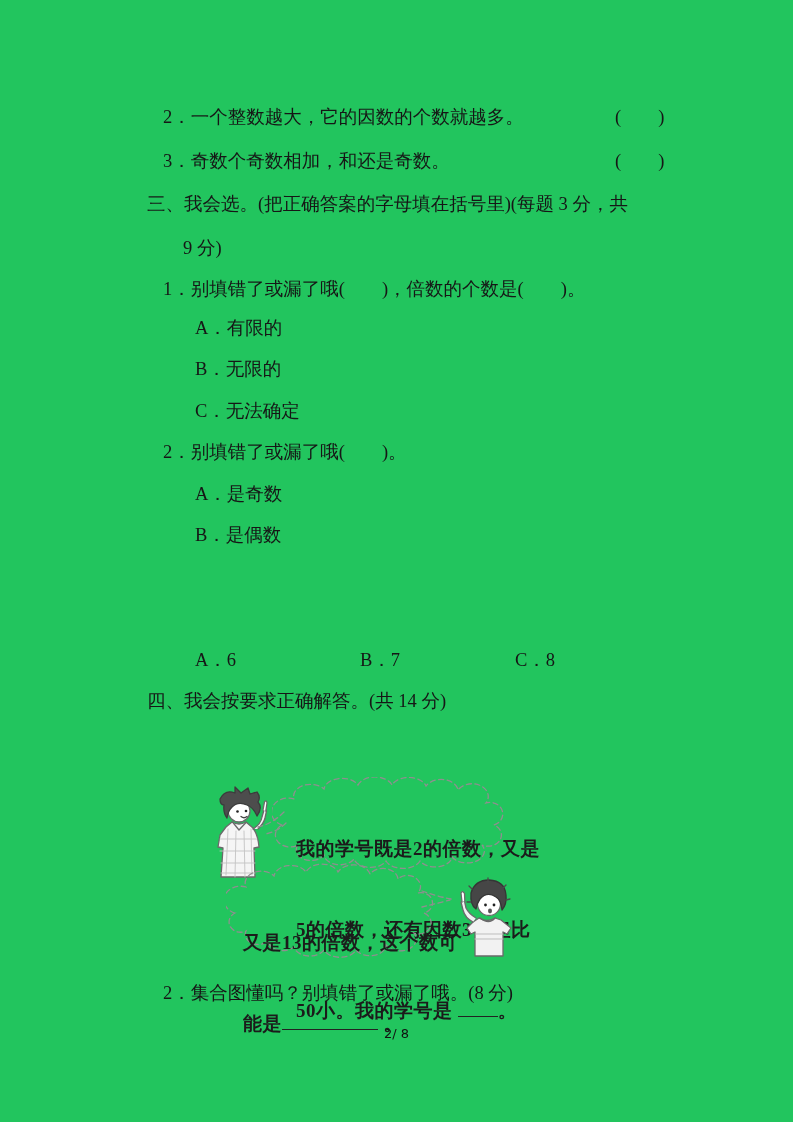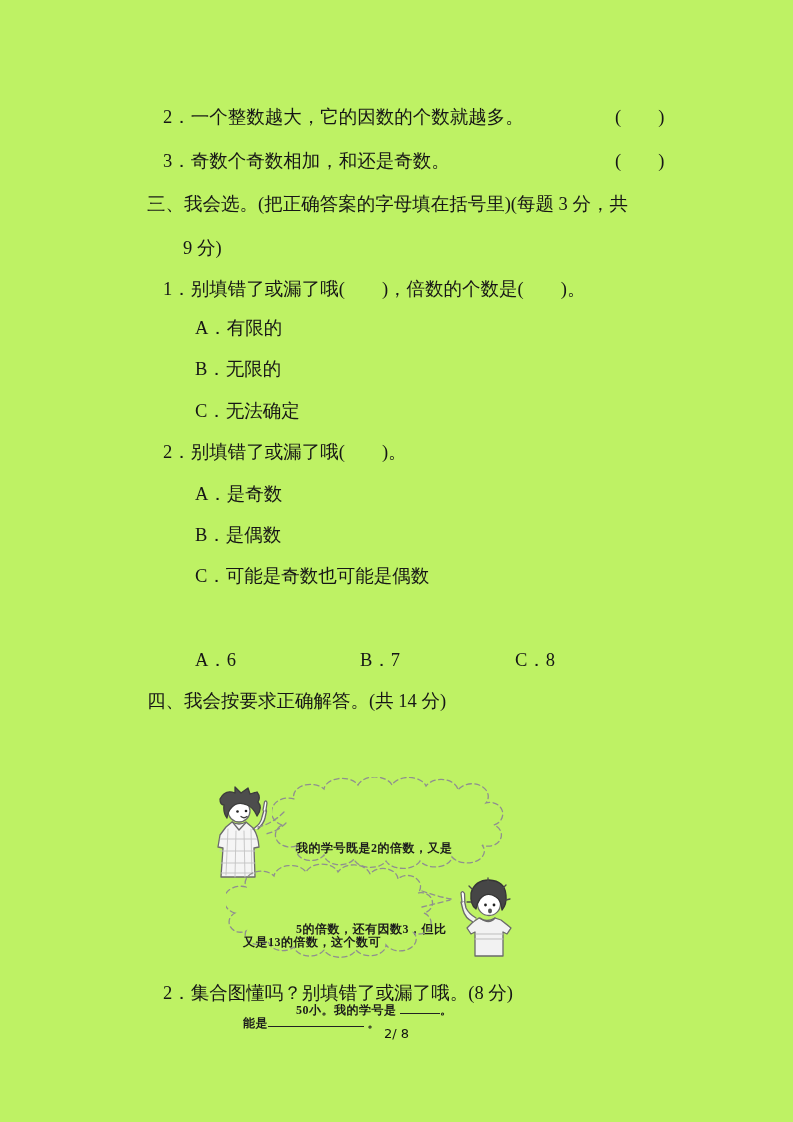--- a/index.html
+++ b/index.html
@@ -1,29 +1,29 @@
 <!DOCTYPE html>
 <html><head>
 <meta charset="utf-8">
 <style>
   html,body { margin:0; padding:0; background:#ffffff; }
   .page {
-    position:relative; width:793px; height:1122px; background:#bef264;
+    position:relative; width:793px; height:1122px; background:#22c55e;
     font-family:"Liberation Serif","DejaVu Serif",serif;
     color:#161616; overflow:hidden;
   }
   .line { position:absolute; font-size:18.5px; line-height:23px; white-space:pre; }
   .sec  { left:147px; }
   .ques { left:163px; }
   .opt  { left:195px; }
   .cont { left:183px; }
   .answer-paren { position:absolute; left:615px; font-size:18.5px; line-height:23px; white-space:pre; }
   .ital { font-style:italic; }
   .bubble-text {
-    position:absolute; font-size:12px; line-height:27px; font-weight:600;
+    position:absolute; font-size:19px; line-height:27px; font-weight:600;
     white-space:pre; color:#1b1b1b; letter-spacing:0.5px;
   }
   .blank { display:inline-block; border-bottom:1.6px solid #222; height:3px; }
   .blank-1 { width:40px; }
   .blank-2 { width:96px; }
   .illu { position:absolute; }
   .page-num {
     position:absolute; top:1026px; left:0; width:100%; text-align:center;
     font-family:"DejaVu Sans","Liberation Sans",sans-serif; font-weight:normal; font-size:13px;
     color:#111;
@@ -46,21 +46,20 @@
   <div class="line cont" style="top:237px">9 分)</div>
 
   <div class="line ques" style="top:278px"><span>1．</span><span>别填错了或漏了哦(　　)，倍数的个数是(　　)。</span></div>
   <div class="line opt" style="top:317px">A．有限的</div>
   <div class="line opt" style="top:358px">B．无限的</div>
   <div class="line opt" style="top:400px">C．无法确定</div>
 
   <div class="line ques" style="top:441px"><span>2．</span><span>别填错了或漏了哦(　　)。</span></div>
   <div class="line opt" style="top:483px">A．是奇数</div>
   <div class="line opt" style="top:524px">B．是偶数</div>
-  <div class="line opt" style="top:565px">C．可能是奇数也可能是偶数</div>
 
   <div class="line" style="top:649px;left:195px">A．6</div>
   <div class="line" style="top:649px;left:360px">B．7</div>
   <div class="line" style="top:649px;left:515px">C．8</div>
 
   <div class="line sec" style="top:690px">四、我会按要求正确解答。(共 14 分)</div>
 
   <div>
 
     <svg class="illu" style="left:205px;top:785px" width="66" height="95" viewBox="0 0 66 95">

